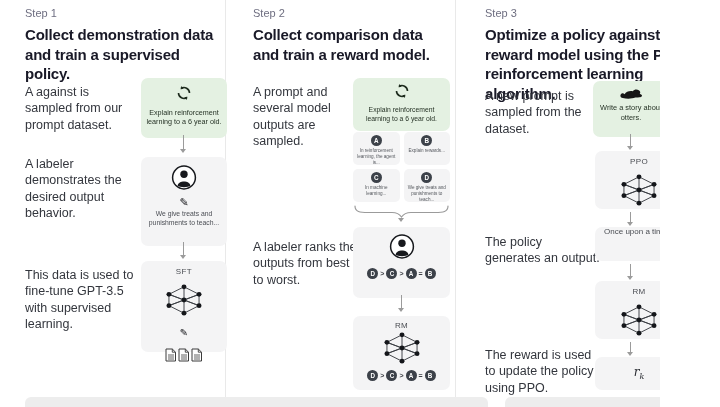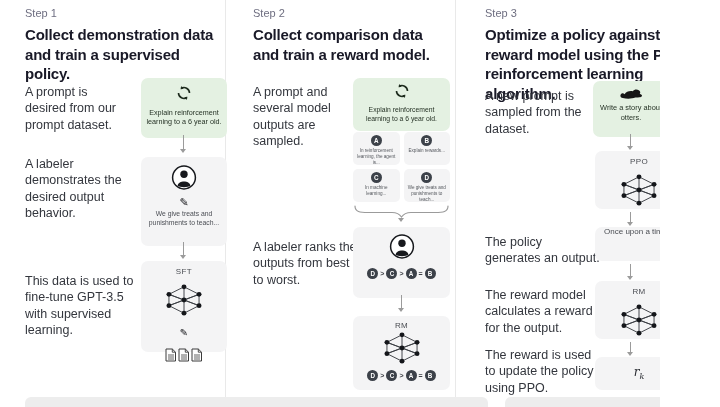--- a/index.html
+++ b/index.html
@@ -42,21 +42,21 @@
 <body>
 
 <div id="stage">
 
   <div class="divider" style="left:225px"></div>
   <div class="divider" style="left:455px"></div>
 
   <div class="abs step-label" style="left:25px;top:7px">Step 1</div>
   <div class="abs heading" style="left:25px;top:25px;width:202px">Collect demonstration data and train a supervised policy.</div>
 
-  <div class="abs caption" style="left:25px;top:84px;width:106px">A prompt is desired from our prompt dataset.</div>
+  <div class="abs caption" style="left:25px;top:84px;width:106px">A against is sampled from our prompt dataset.</div>
   <div class="card gcard" style="left:141px;top:78px;width:86px;height:53px;padding-top:7px">
     <span>
   <svg width="16" height="16" viewBox="0 0 18 18">
     <g stroke="#1c2a1c" stroke-width="1.8" fill="none">
       <path d="M15.2,9 A6.2,6.2 0 0,0 5.6,3.9"></path>
       <path d="M2.8,9 A6.2,6.2 0 0,0 12.4,14.1"></path>
     </g>
     <g fill="#1c2a1c">
       <polygon points="6.2,1.2 5.1,4.9 8.6,4.3"></polygon>
       <polygon points="11.8,16.8 12.9,13.1 9.4,13.7"></polygon>
@@ -76,21 +76,21 @@
     <circle cx="14" cy="9.3" r="3.7" fill="#17191d"></circle>
     <path d="M7.6,20.8 C8.3,15.2 19.7,15.2 20.4,20.8 C18.6,22.6 9.4,22.6 7.6,20.8 Z" fill="#17191d"></path>
   </svg>
 </span>
     <div class="pencil">✎</div>
     <div class="note-txt">We give treats and punishments to teach...</div>
   </div>
 
   <div class="arr" style="left:183px;top:242px;height:13px"></div>
 
-  <div class="abs caption" style="left:25px;top:273px;width:118px">This data is used to fine-tune GPT-3.5 with supervised learning.</div>
+  <div class="abs caption" style="left:25px;top:267px;width:118px">This data is used to fine-tune GPT-3.5 with supervised learning.</div>
   <div class="card kcard" style="left:141px;top:261px;width:86px;height:91px;padding-top:0">
     <div class="model-lbl">SFT</div>
     <span>
   <svg width="46" height="32" viewBox="0 0 46 34">
     <g stroke="#3a3d42" stroke-width="1" fill="none">
       <path d="M23,3 L39,11 L39,23 L23,31 L7,23 L7,11 Z"></path>
       <path d="M23,3 L23,17 M7,11 L23,17 M39,11 L23,17 M7,23 L23,17 M39,23 L23,17 M23,31 L23,17"></path>
       <path d="M7,11 L39,23 M39,11 L7,23"></path>
     </g>
     <g fill="#14161a">
@@ -258,21 +258,20 @@
 
   <div class="arr" style="left:630px;top:212px;height:10px"></div>
 
   <div class="abs caption" style="left:485px;top:234px;width:116px">The policy generates an output.</div>
   <div class="card kcard" style="left:595px;top:227px;width:88px;height:34px;justify-content:flex-start">
     <div class="gen-txt">Once upon a time...</div>
   </div>
 
   <div class="arr" style="left:630px;top:264px;height:12px"></div>
 
-  <div class="abs caption" style="left:485px;top:287px;width:116px">The reward model calculates a reward for the output.</div>
   <div class="card kcard" style="left:595px;top:281px;width:88px;height:58px">
     <div class="model-lbl">RM</div>
     <span>
   <svg width="46" height="32" viewBox="0 0 46 34">
     <g stroke="#3a3d42" stroke-width="1" fill="none">
       <path d="M23,3 L39,11 L39,23 L23,31 L7,23 L7,11 Z"></path>
       <path d="M23,3 L23,17 M7,11 L23,17 M39,11 L23,17 M7,23 L23,17 M39,23 L23,17 M23,31 L23,17"></path>
       <path d="M7,11 L39,23 M39,11 L7,23"></path>
     </g>
     <g fill="#14161a">

